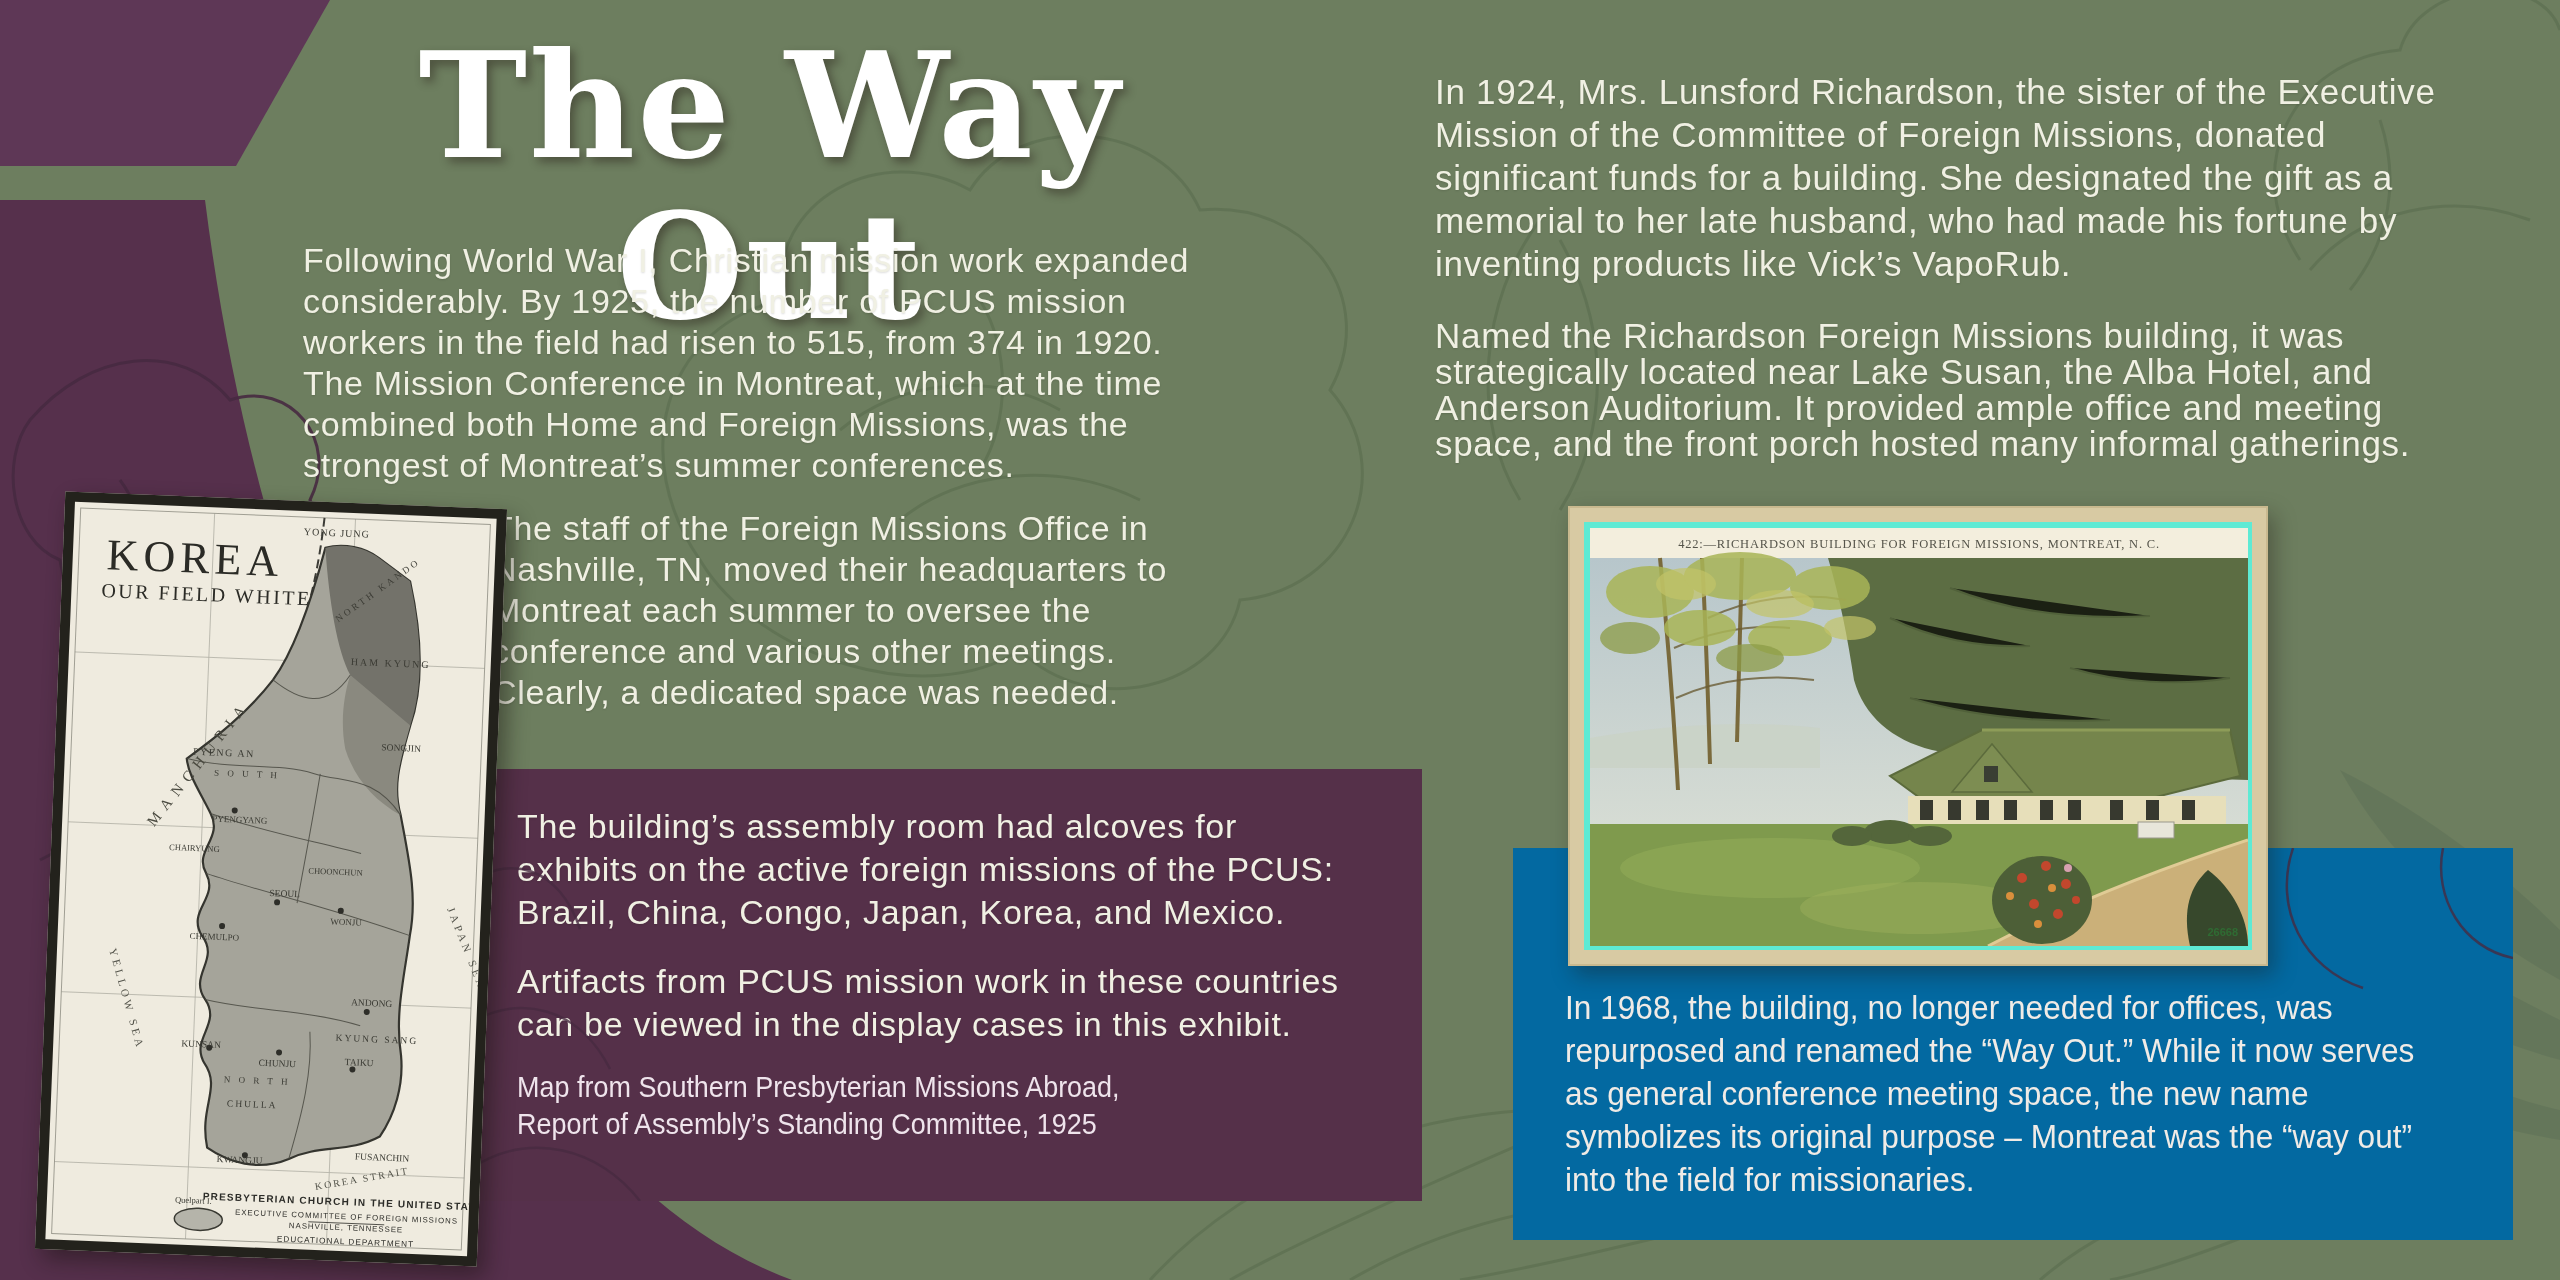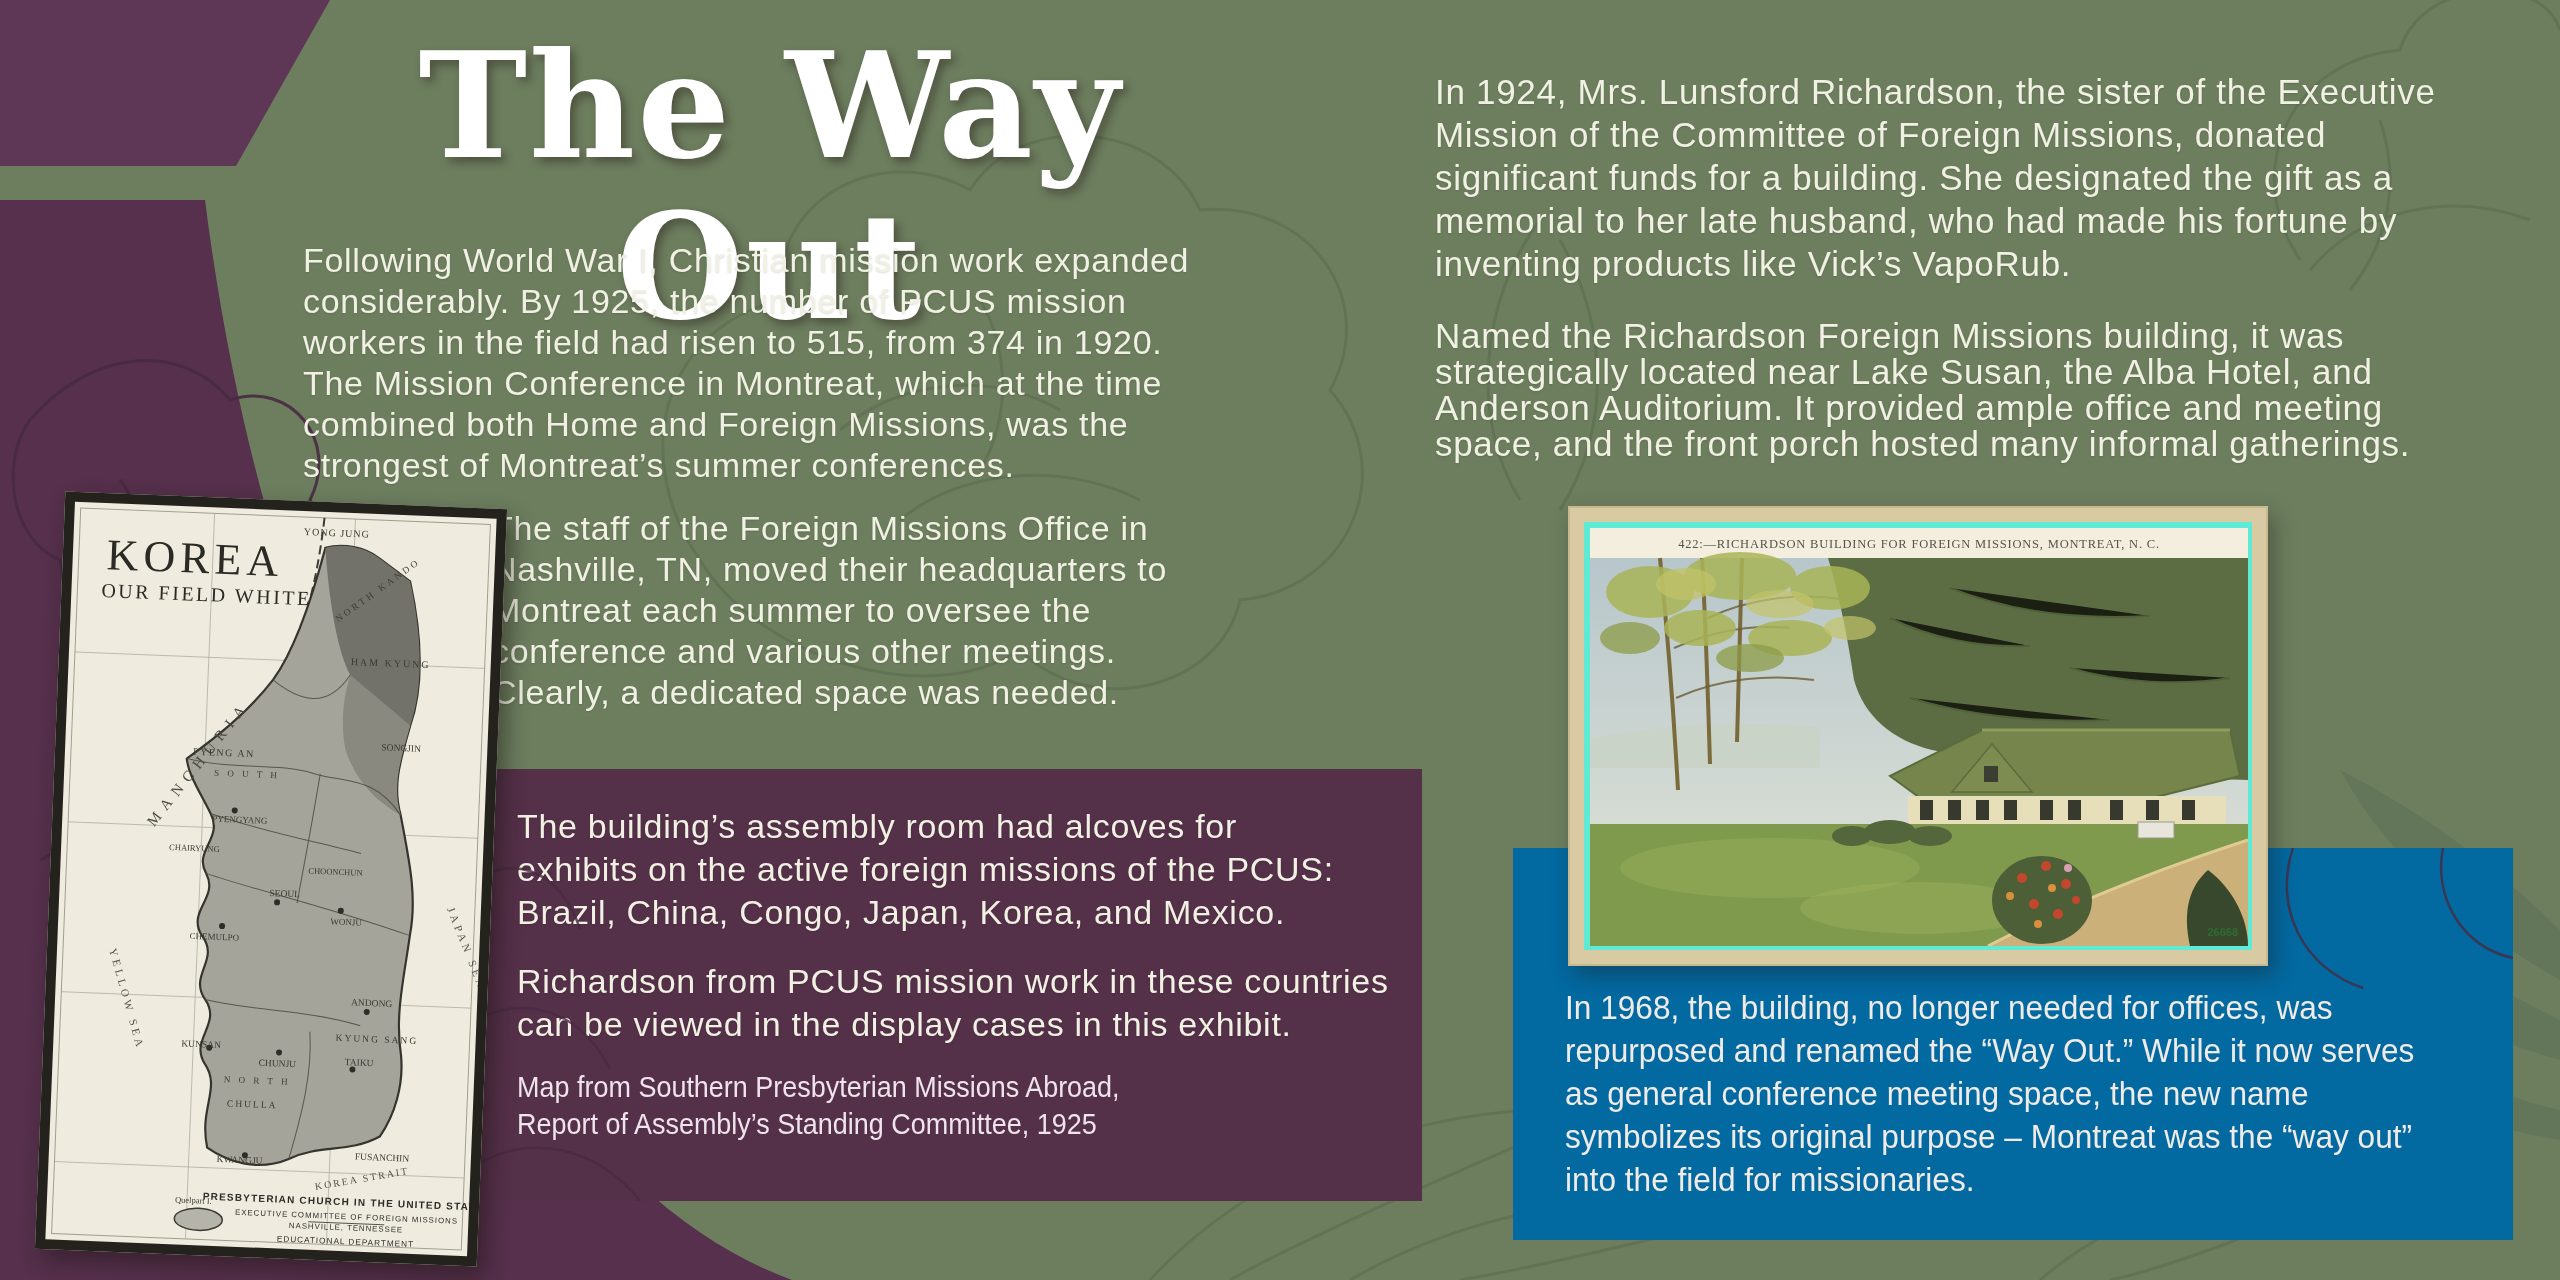--- a/index.html
+++ b/index.html
@@ -121,21 +121,21 @@
 <div id="info-box" class="abs">
   <svg class="deco" width="952" height="432" viewBox="0 0 952 432" style="left:0;top:0;">
     <g stroke="#472a41" stroke-width="2.5" fill="none" opacity=".8">
       <path d="M-10,120 C40,80 90,100 110,160 M-10,260 C50,220 110,240 140,300 M0,400 C60,360 130,380 170,432"></path>
     </g>
   </svg>
   <div class="inner">
     <div id="info-p1" class="body-par" style="font-size:34px;line-height:43px;">The building’s assembly room had alcoves for
 exhibits on the active foreign missions of the PCUS:
 Brazil, China, Congo, Japan, Korea, and Mexico.</div>
-    <div id="info-p2" class="body-par" style="font-size:34px;line-height:43px;">Richardson from PCUS mission work in these countries
+    <div id="info-p2" class="body-par" style="font-size:34px;line-height:43px;">Artifacts from PCUS mission work in these countries
 can be viewed in the display cases in this exhibit.</div>
   </div>
   <div id="map-caption" class="condensed">Map from Southern Presbyterian Missions Abroad,
 Report of Assembly’s Standing Committee, 1925</div>
 </div>
 
 <div id="rich-par" class="abs body-par">In 1924, Mrs. Lunsford Richardson, the sister of the Executive
 Mission of the Committee of Foreign Missions, donated
 significant funds for a building. She designated the gift as a
 memorial to her late husband, who had made his fortune by

